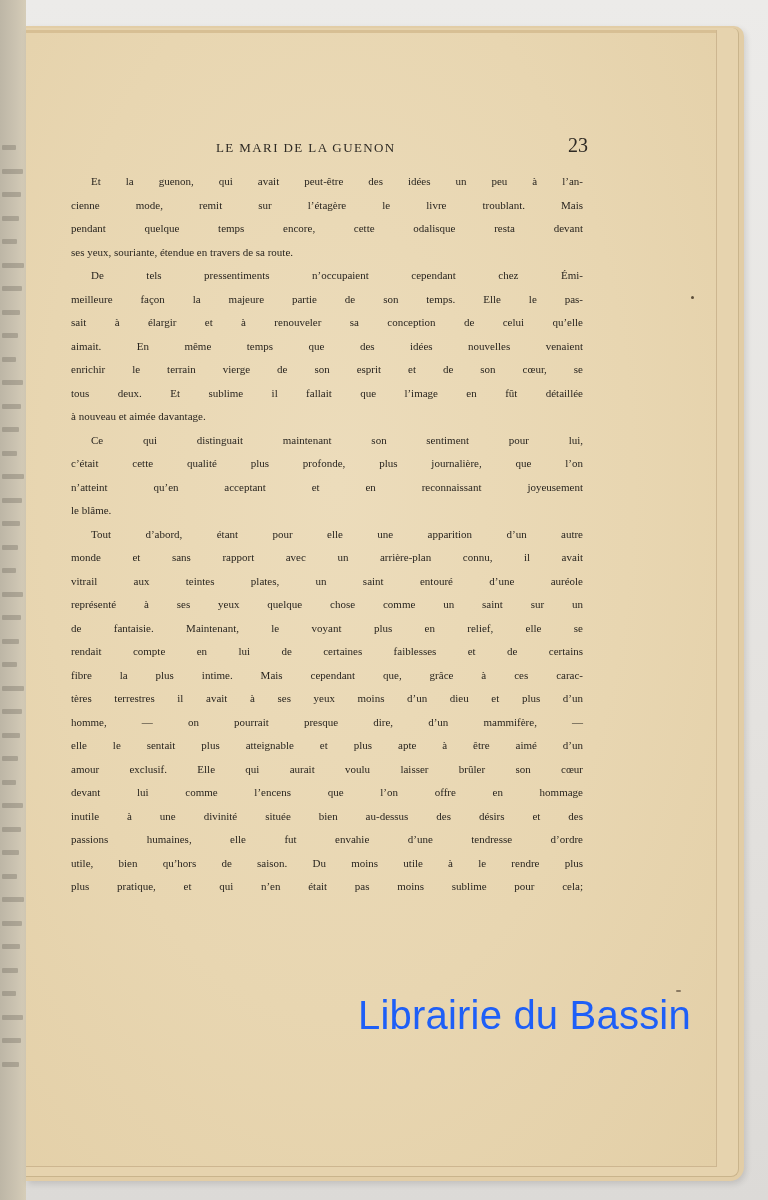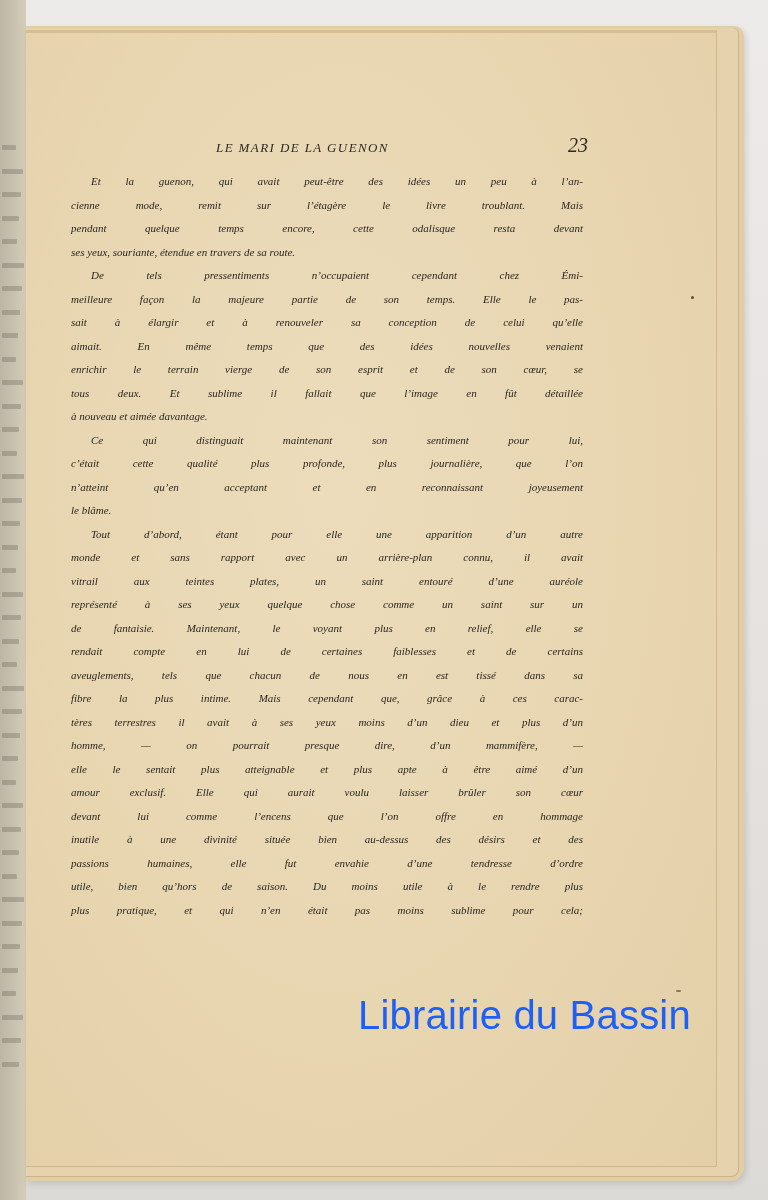--- a/index.html
+++ b/index.html
@@ -53,21 +53,20 @@
       border-radius: 0 6px 8px 0;
     }
     
     .page {
       position: absolute;
       left: 26px; top: 30px;
       width: 690px; height: 1136px;
       background: radial-gradient(ellipse at 45% 40%, #ecdcbb 0%, #e8d6b1 55%, #e3cfa7 100%);
       border-right: 1px solid #cdb690;
       border-bottom: 1px solid #cdb690;
-      font-style: italic;
     }
     .page .top-edge {
       position: absolute;
       left: 0; top: 0; right: 0; height: 3px;
       background: #d7bf94;
     }
     .header {
       position: absolute;
       left: 190px; top: 104px;
       width: 372px;
@@ -203,21 +202,20 @@
         <span class="line">n’atteint qu’en acceptant et en reconnaissant joyeusement</span>
         <span class="line last">le blâme.</span>
       </div>
       <div>
         <span class="line indent">Tout d’abord, étant pour elle une apparition d’un autre</span>
         <span class="line">monde et sans rapport avec un arrière-plan connu, il avait</span>
         <span class="line">vitrail aux teintes plates, un saint entouré d’une auréole</span>
         <span class="line">représenté à ses yeux quelque chose comme un saint sur un</span>
         <span class="line">de fantaisie. Maintenant, le voyant plus en relief, elle se</span>
         <span class="line">rendait compte en lui de certaines faiblesses et de certains</span>
-        <span class="line">aveuglements, tels que chacun de nous en est tissé dans sa</span>
         <span class="line">fibre la plus intime. Mais cependant que, grâce à ces carac-</span>
         <span class="line">tères terrestres il avait à ses yeux moins d’un dieu et plus d’un</span>
         <span class="line">homme, — on pourrait presque dire, d’un mammifère, —</span>
         <span class="line">elle le sentait plus atteignable et plus apte à être aimé d’un</span>
         <span class="line">amour exclusif. Elle qui aurait voulu laisser brûler son cœur</span>
         <span class="line">devant lui comme l’encens que l’on offre en hommage</span>
         <span class="line">inutile à une divinité située bien au-dessus des désirs et des</span>
         <span class="line">passions humaines, elle fut envahie d’une tendresse d’ordre</span>
         <span class="line">utile, bien qu’hors de saison. Du moins utile à le rendre plus</span>
         <span class="line">plus pratique, et qui n’en était pas moins sublime pour cela;</span>

